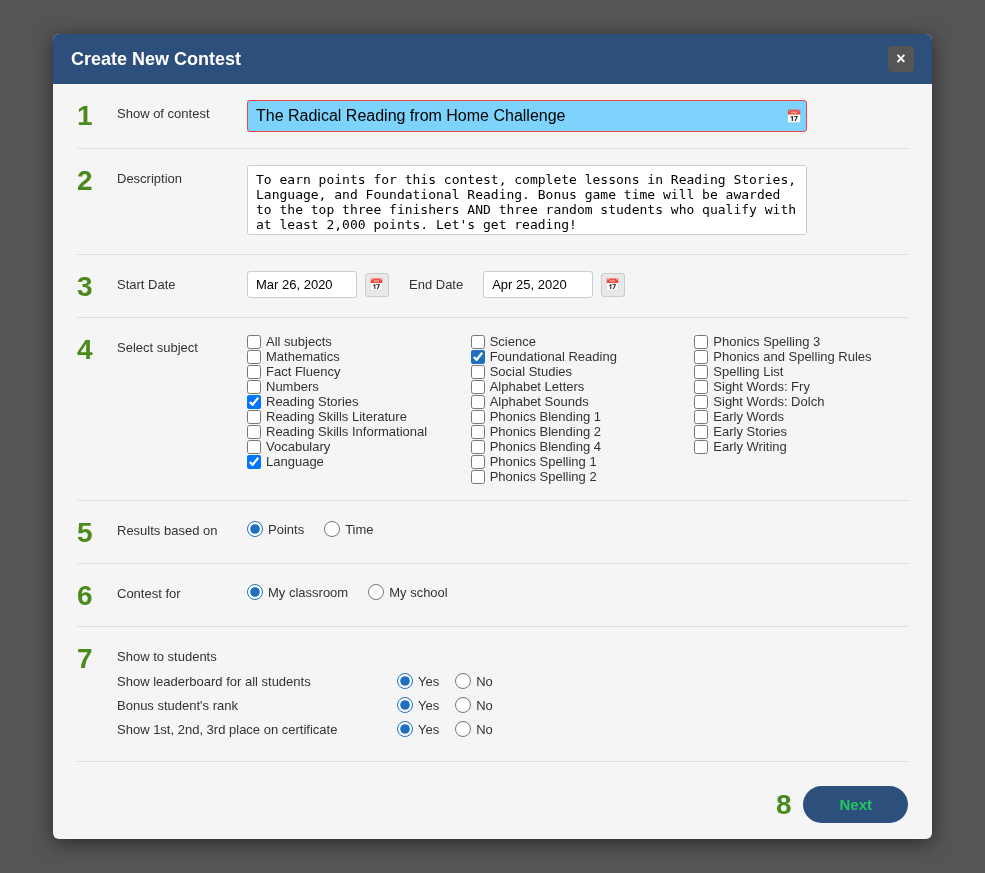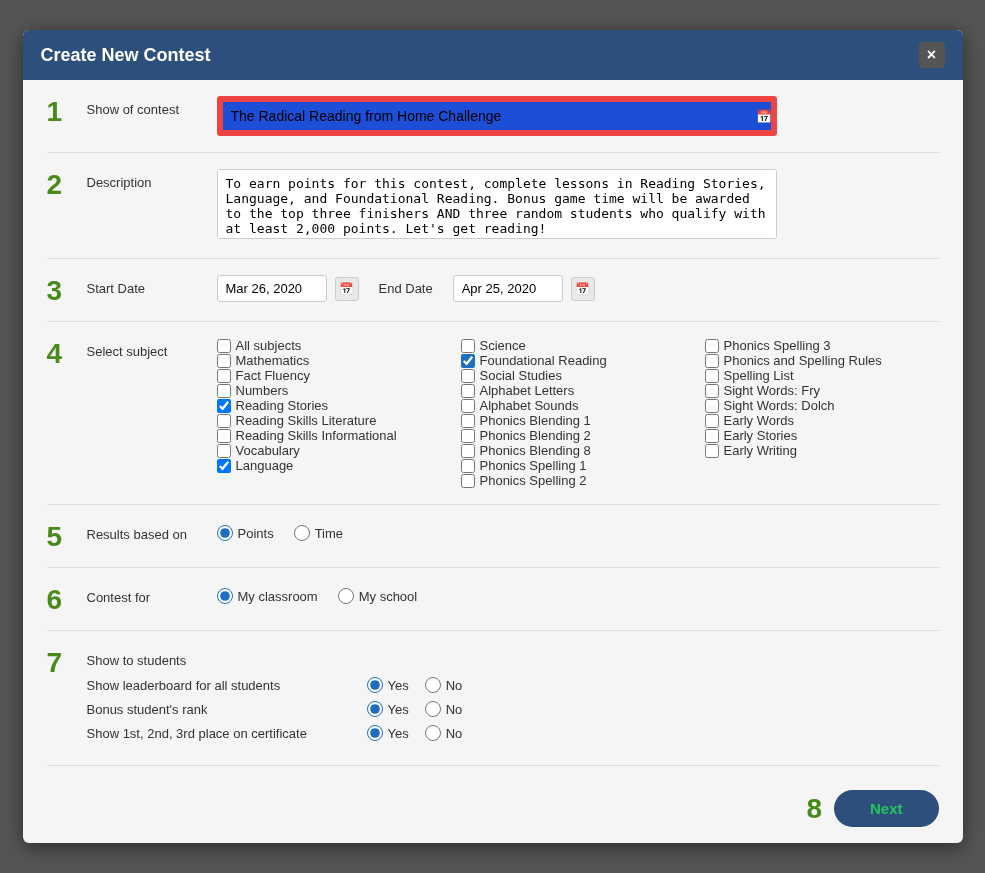--- a/index.html
+++ b/index.html
@@ -6,21 +6,21 @@
     body {
       background: #555;
       display: flex;
       justify-content: center;
       align-items: center;
       min-height: 100vh;
       font-family: Arial, sans-serif;
       font-size: 13px;
     }
     .modal-wrapper {
-      width: 985px;
+      width: 879px;
       min-height: 873px;
       display: flex;
       align-items: center;
       justify-content: center;
     }
     .modal {
       width: 940px;
       background: #f5f5f5;
       border-radius: 6px;
       overflow: hidden;
@@ -80,24 +80,24 @@
       padding-top: 6px;
       font-size: 13px;
     }
     .step-content {
       flex: 1;
     }
     .text-input {
       width: 100%;
       max-width: 560px;
       padding: 6px 8px;
-      border: 6px solid #ef4444;
+      border: 1px solid #ef4444;
       border-radius: 3px;
-      font-size: 14px;
-      background: #1d4ed8;
+      font-size: 16px;
+      background: #7dd3fc;
     }
     .textarea-input {
       width: 100%;
       max-width: 560px;
       height: 70px;
       padding: 6px 8px;
       border: 1px solid #ccc;
       border-radius: 3px;
       font-size: 13px;
       background: white;
@@ -348,21 +348,21 @@
               <div class="subject-item">
                 <input type="checkbox" id="phonics_blending1" style="">
                 <label for="phonics_blending1">Phonics Blending 1</label>
               </div>
               <div class="subject-item">
                 <input type="checkbox" id="phonics_blending2" style="">
                 <label for="phonics_blending2">Phonics Blending 2</label>
               </div>
               <div class="subject-item">
                 <input type="checkbox" id="phonics_blending3" style="">
-                <label for="phonics_blending3">Phonics Blending 8</label>
+                <label for="phonics_blending3">Phonics Blending 4</label>
               </div>
               <div class="subject-item">
                 <input type="checkbox" id="phonics_spelling1" style="">
                 <label for="phonics_spelling1">Phonics Spelling 1</label>
               </div>
               <div class="subject-item">
                 <input type="checkbox" id="phonics_spelling2" style="">
                 <label for="phonics_spelling2">Phonics Spelling 2</label>
               </div>
             </div>

